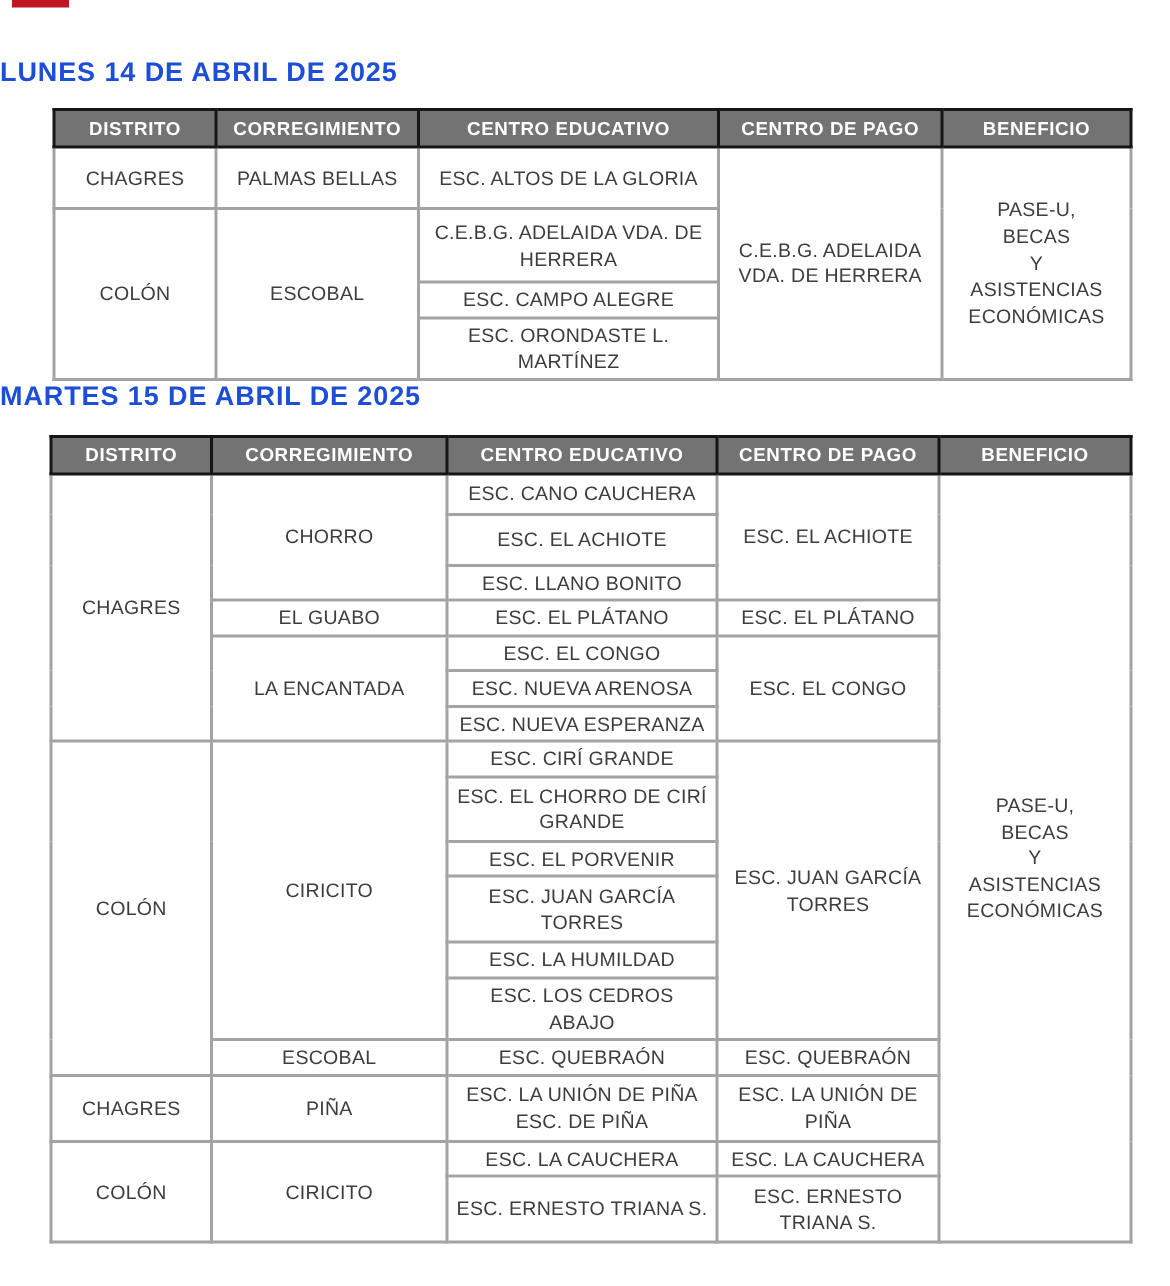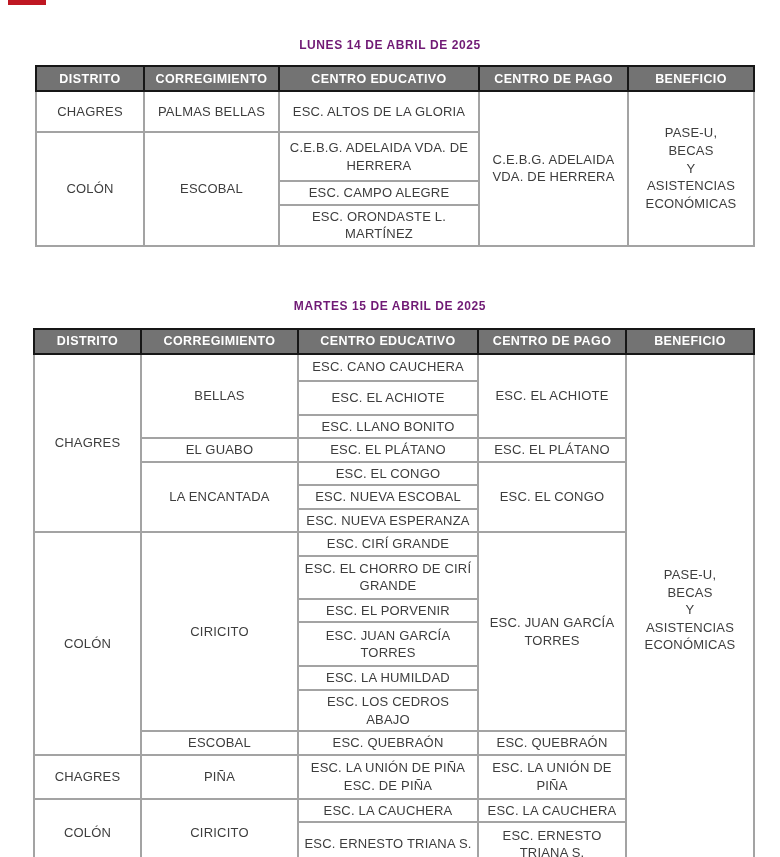--- a/index.html
+++ b/index.html
@@ -8,29 +8,29 @@
     width:780px;height:857px;
     background:#ffffff;
     font-family:"Liberation Sans", sans-serif;
     overflow:hidden;
   }
   .redbar{
     position:absolute;left:8px;top:0;width:38px;height:5px;
     background:#bf1722;
   }
   .title{
-    text-align:center;
+    text-align:left;
     font-weight:bold;
-    font-size:12px;
+    font-size:18px;
     letter-spacing:.6px;
-    color:#701a75;
+    color:#1d4ed8;
     margin:0;
   }
   .title-1{padding-top:38px;}
-  .title-2{padding-top:52px;}
+  .title-2{}
   table.sched{
     border-collapse:collapse;
     table-layout:fixed;
   }
   .t1{margin:13px 0 0 35px;width:718px;}
   .t2{margin:15px 0 0 33px;width:720px;}
   table.sched th{
     background:#737373;
     color:#ffffff;
     font-size:12.5px;
@@ -121,21 +121,21 @@
         <th>DISTRITO</th>
         <th>CORREGIMIENTO</th>
         <th>CENTRO EDUCATIVO</th>
         <th>CENTRO DE PAGO</th>
         <th>BENEFICIO</th>
       </tr>
     </thead>
     <tbody>
       <tr style="height:27px">
         <td rowspan="7">CHAGRES</td>
-        <td rowspan="3">BELLAS</td>
+        <td rowspan="3">CHORRO</td>
         <td>ESC. CANO CAUCHERA</td>
         <td rowspan="3">ESC. EL ACHIOTE</td>
         <td rowspan="17" class="pre benef">PASE-U,
 BECAS
 Y
 ASISTENCIAS
 ECONÓMICAS</td>
       </tr>
       <tr style="height:34px">
         <td>ESC. EL ACHIOTE</td>
@@ -147,21 +147,21 @@
         <td>EL GUABO</td>
         <td>ESC. EL PLÁTANO</td>
         <td>ESC. EL PLÁTANO</td>
       </tr>
       <tr style="height:22px">
         <td rowspan="3">LA ENCANTADA</td>
         <td>ESC. EL CONGO</td>
         <td rowspan="3">ESC. EL CONGO</td>
       </tr>
       <tr style="height:21px">
-        <td>ESC. NUEVA ESCOBAL</td>
+        <td>ESC. NUEVA ARENOSA</td>
       </tr>
       <tr style="height:22px">
         <td>ESC. NUEVA ESPERANZA</td>
       </tr>
       <tr style="height:22px">
         <td rowspan="7">COLÓN</td>
         <td rowspan="6">CIRICITO</td>
         <td>ESC. CIRÍ GRANDE</td>
         <td rowspan="6">ESC. JUAN GARCÍA TORRES</td>
       </tr>

